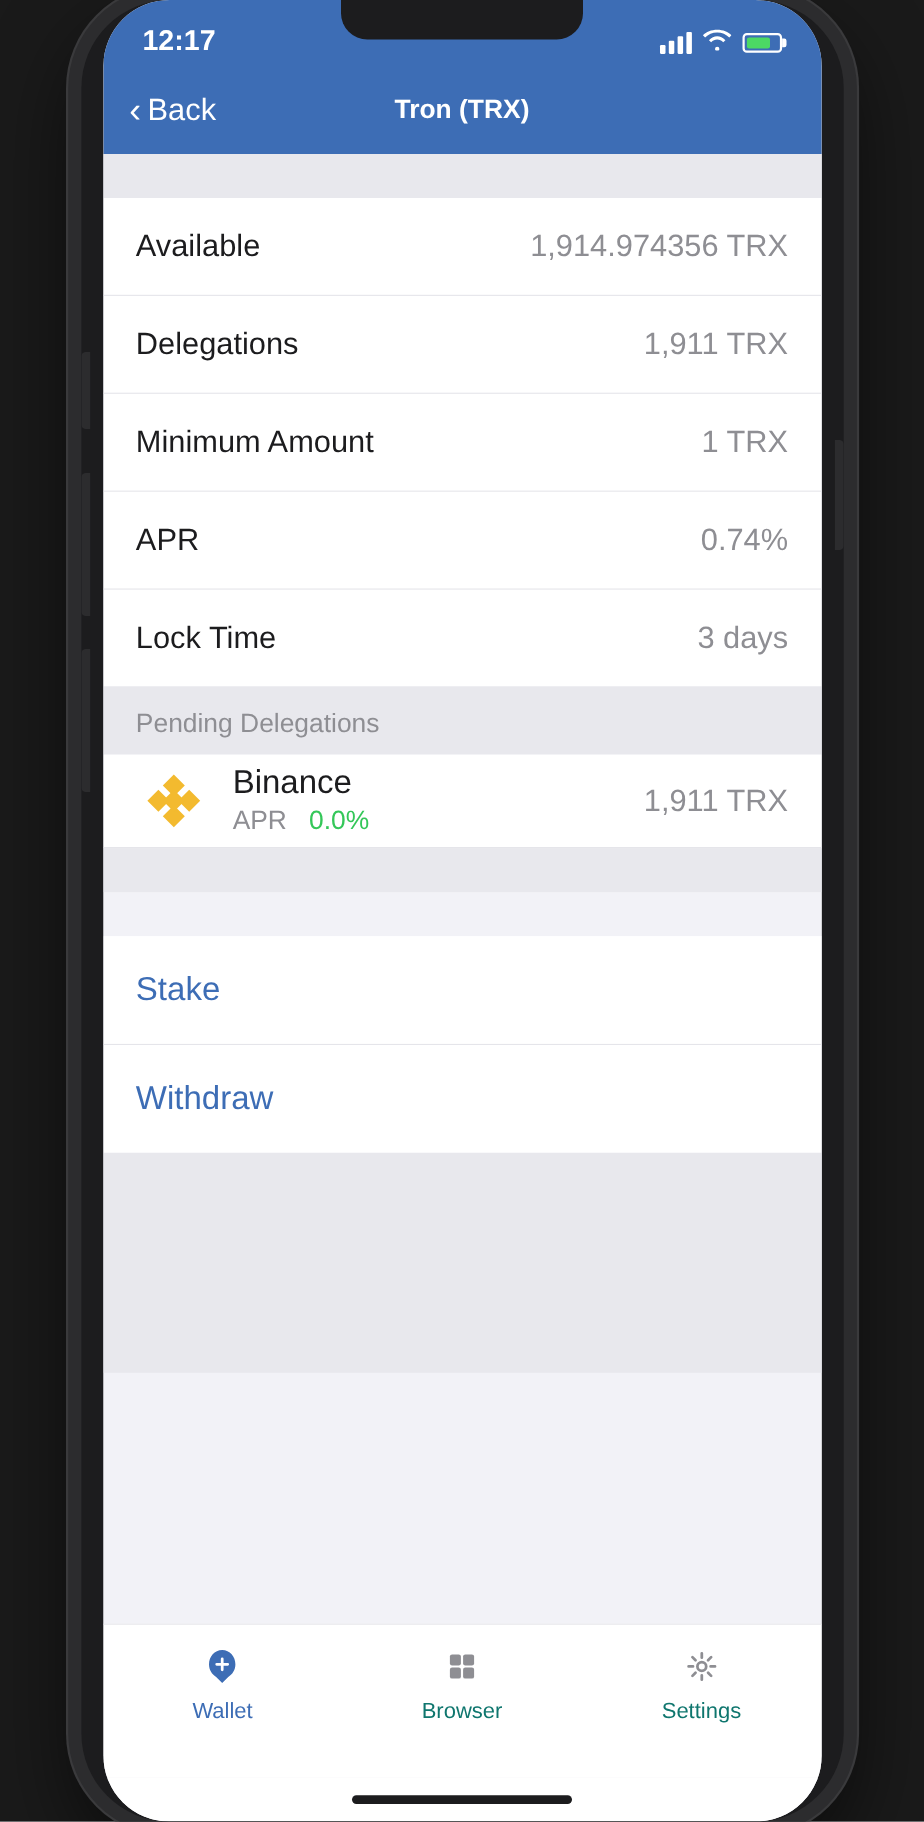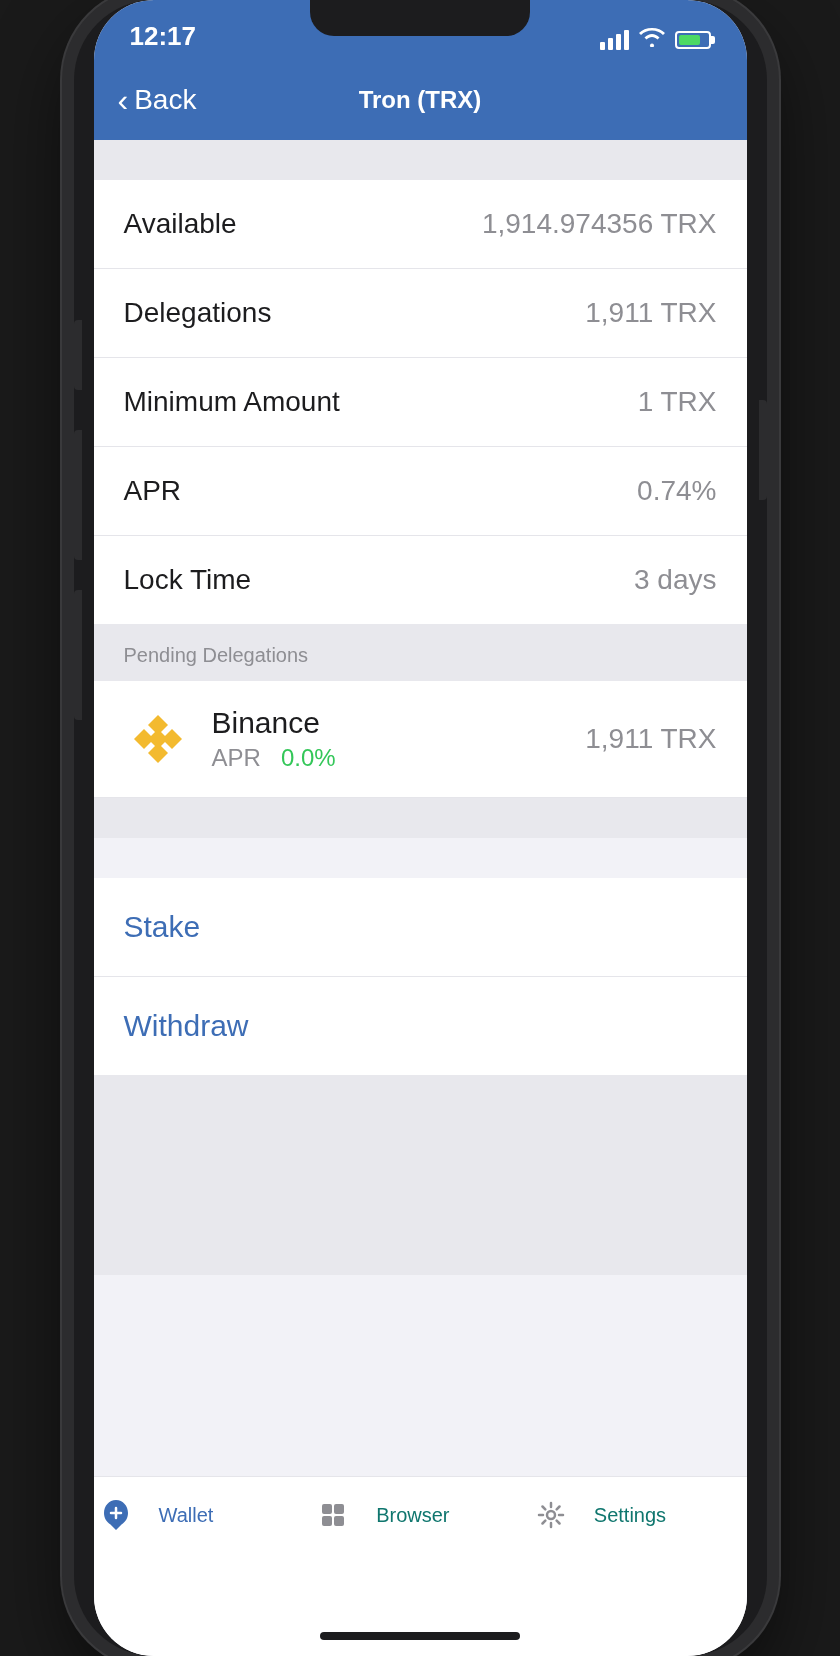--- a/index.html
+++ b/index.html
@@ -171,28 +171,28 @@
     .info-value {
       font-size: 28px;
       color: #8e8e93;
     }
     
     .section-header {
       padding: 20px 30px 14px;
       background: #e8e8ed;
     }
     .section-header-text {
-      font-size: 20px;
+      font-size: 24px;
       color: #8e8e93;
     }
     .delegation-row {
       background: white;
       display: flex;
       align-items: center;
-      padding: 24px 30px;
+      padding: 8px 30px;
       border-bottom: 1px solid #e5e5ea;
     }
     .delegation-icon {
       width: 68px;
       height: 68px;
       margin-right: 20px;
       flex-shrink: 0;
     }
     .delegation-info {
       flex: 1;
@@ -242,23 +242,23 @@
       height: 140px;
       background: white;
       border-top: 1px solid #e5e5ea;
       display: flex;
       align-items: flex-start;
       padding-top: 16px;
     }
     .tab-item {
       flex: 1;
       display: flex;
-      flex-direction: row;
-      align-items: center;
-      gap: 21px;
+      flex-direction: column;
+      align-items: center;
+      gap: 8px;
       cursor: pointer;
     }
     .tab-icon {
       width: 44px;
       height: 44px;
       display: flex;
       align-items: center;
       justify-content: center;
     }
     .tab-label {

